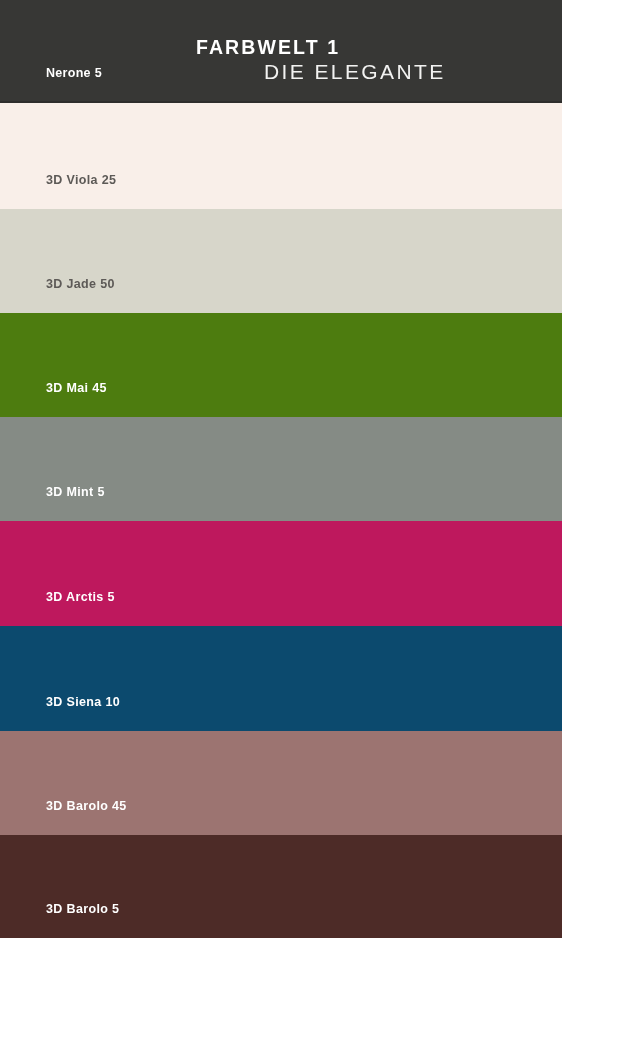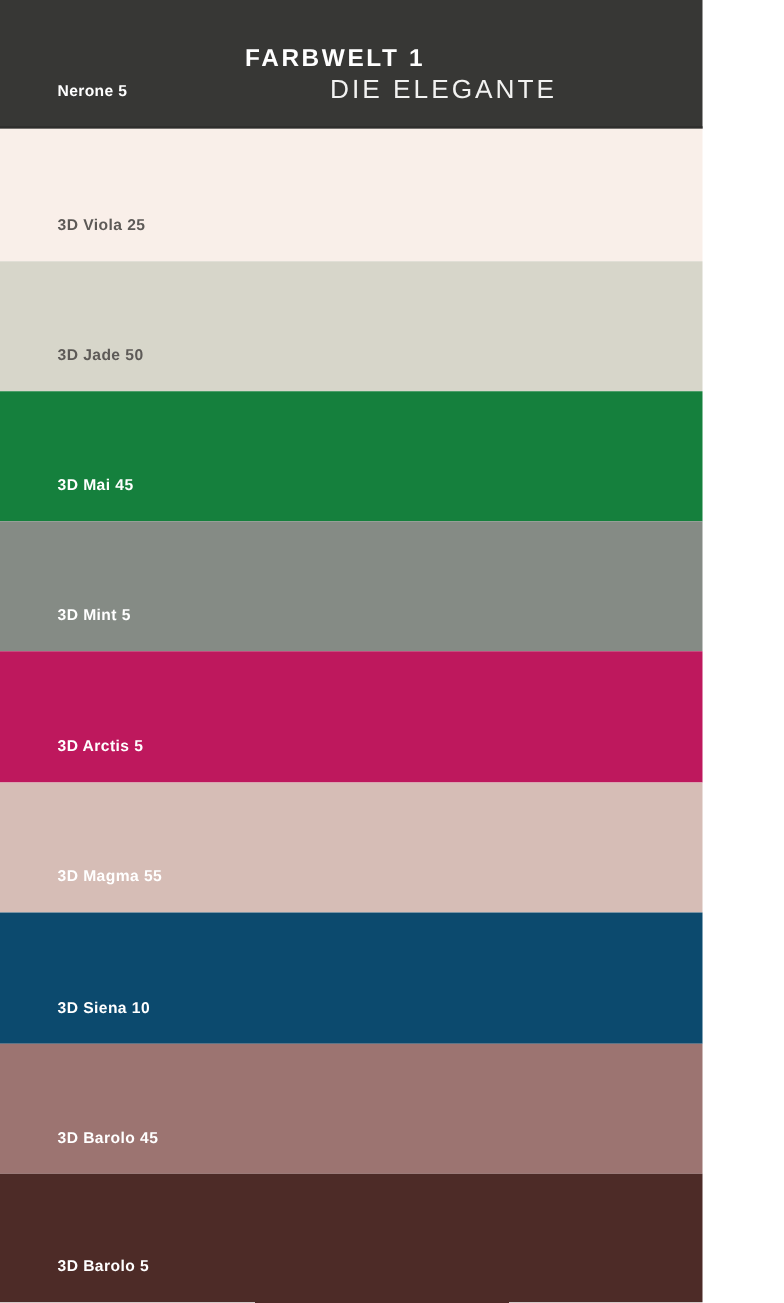--- a/index.html
+++ b/index.html
@@ -123,35 +123,31 @@
 
   <div id="swatches">
       <div class="swatch" style="height: 106px; background: rgb(249, 239, 233);">
         <div class="swatch-sheet-edge"></div>
         <div class="swatch-label" style="color: rgb(93, 90, 87);">3D  Viola 25</div>
       </div>
       <div class="swatch" style="height: 104px; background: rgb(215, 214, 202);">
         <div class="swatch-sheet-edge"></div>
         <div class="swatch-label" style="color: rgb(93, 90, 87);">3D Jade 50</div>
       </div>
-      <div class="swatch" style="height: 104px; background: #15803d; padding-left: 48px;">
+      <div class="swatch" style="height: 104px; background: #4d7c0f; padding-left: 48px;">
         <div class="swatch-sheet-edge"></div>
         <div class="swatch-label" style="color: rgb(255, 255, 255);">3D Mai 45</div>
       </div>
       <div class="swatch" style="height: 104px; background: rgb(133, 139, 133);">
         <div class="swatch-sheet-edge"></div>
         <div class="swatch-label" style="color: rgb(255, 255, 255);">3D Mint 5</div>
       </div>
       <div class="swatch" style="height: 105px; background: #be185d; text-decoration: underline;">
         <div class="swatch-sheet-edge"></div>
         <div class="swatch-label" style="color: rgb(255, 255, 255);">3D Arctis 5</div>
-      </div>
-      <div class="swatch" style="height: 104px; background: rgb(214, 189, 182);">
-        <div class="swatch-sheet-edge"></div>
-        <div class="swatch-label" style="color: rgb(255, 255, 255);">3D Magma 55</div>
       </div>
       <div class="swatch" style="height: 105px; background: #0c4a6e;">
         <div class="swatch-sheet-edge"></div>
         <div class="swatch-label" style="color: rgb(255, 255, 255);">3D Siena 10</div>
       </div>
       <div class="swatch" style="height: 104px; background: rgb(156, 116, 113);">
         <div class="swatch-sheet-edge"></div>
         <div class="swatch-label" style="color: rgb(255, 255, 255);">3D Barolo 45</div>
       </div>
       <div class="swatch" style="height: 103px; background: rgb(77, 43, 39);">

